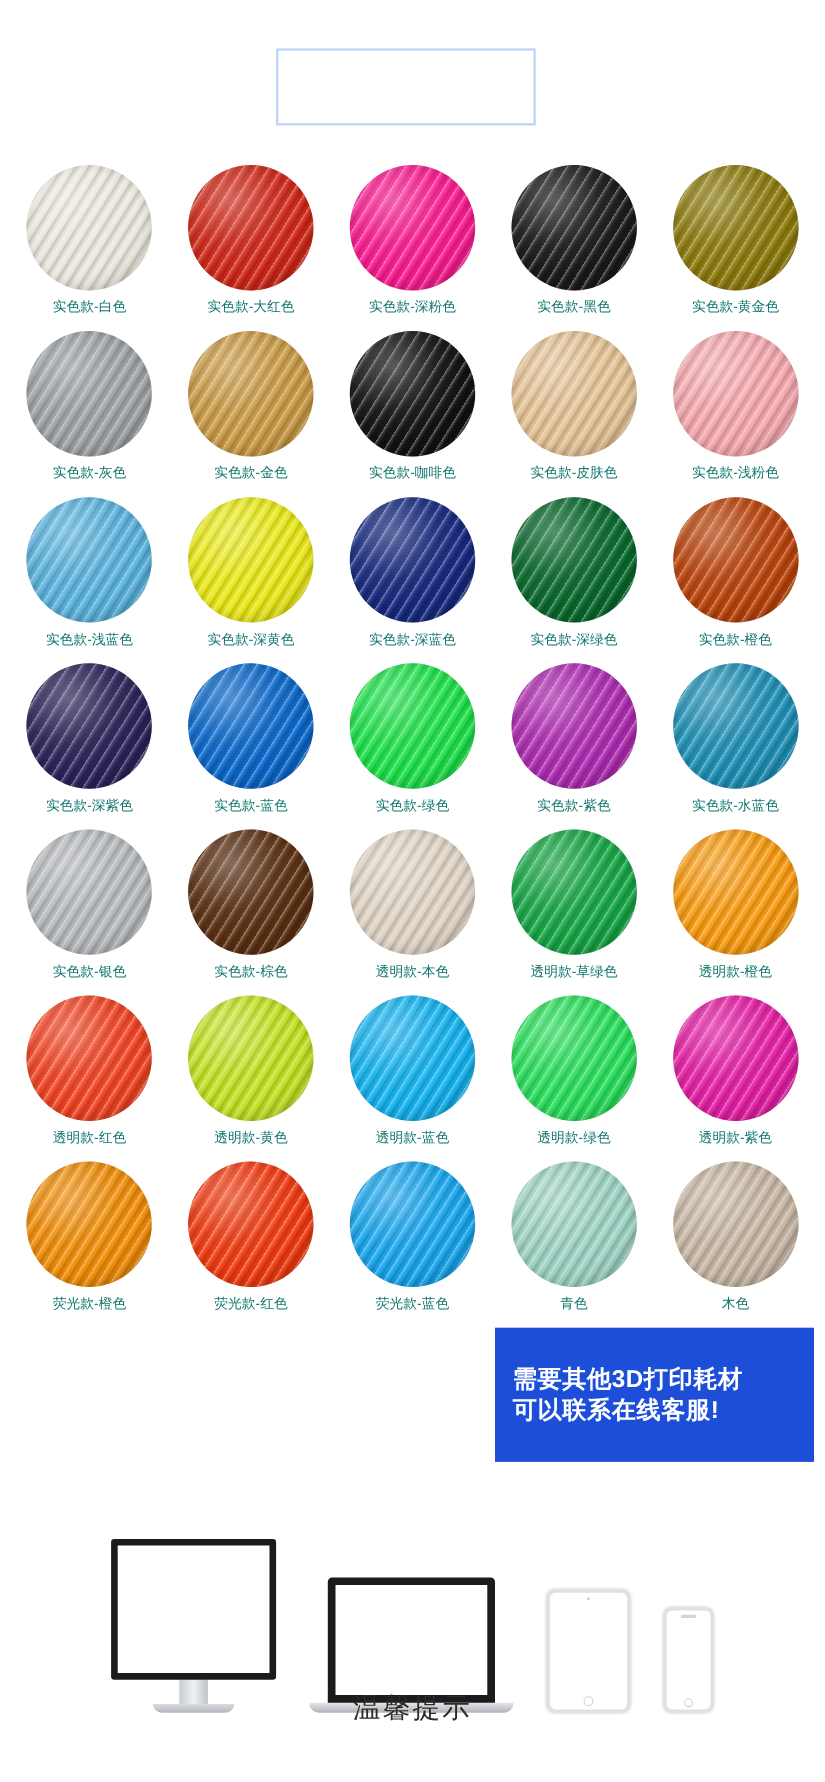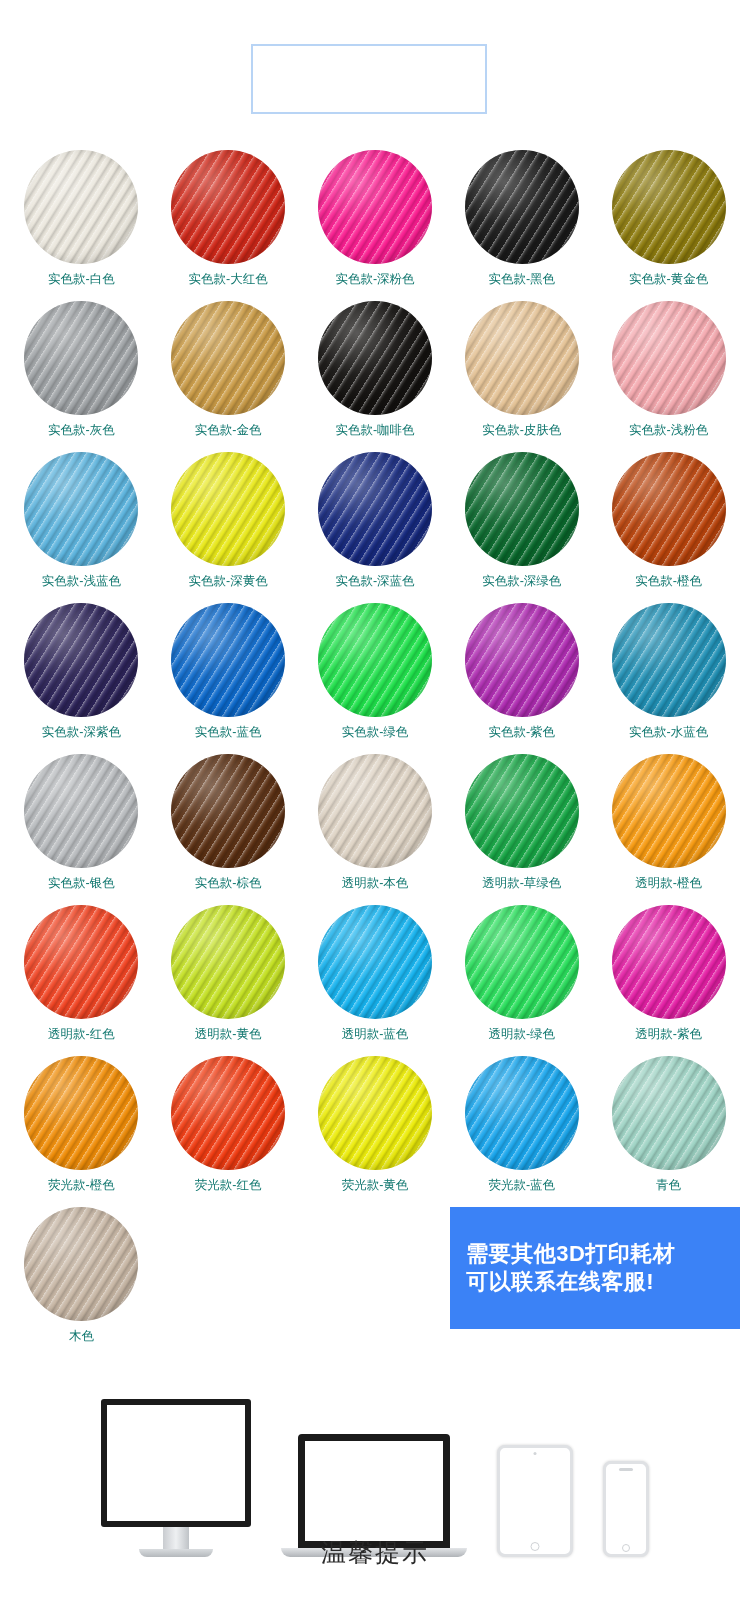--- a/index.html
+++ b/index.html
@@ -359,37 +359,33 @@
     </div>
     <div class="cell">
       <div class="swatch" style="background: rgb(239, 140, 7);"></div>
       <div class="swatch-label">荧光款-橙色</div>
     </div>
     <div class="cell">
       <div class="swatch" style="background: rgb(239, 58, 16);"></div>
       <div class="swatch-label">荧光款-红色</div>
     </div>
     <div class="cell">
-      <div class="swatch" style="background: rgb(236, 236, 10);"></div>
-      <div class="swatch-label">荧光款-黄色</div>
-    </div>
-    <div class="cell">
       <div class="swatch" style="background: rgb(24, 165, 236);"></div>
       <div class="swatch-label">荧光款-蓝色</div>
     </div>
     <div class="cell">
       <div class="swatch" style="background: rgb(158, 211, 196);"></div>
       <div class="swatch-label">青色</div>
     </div>
     <div class="cell">
       <div class="swatch" style="background: rgb(199, 182, 164);"></div>
       <div class="swatch-label">木色</div>
     </div>
     <div class="cta-cell">
-      <div class="cta-box" style="background: #3b82f6; color: rgb(255, 255, 255);">
+      <div class="cta-box" style="background: #1d4ed8; color: rgb(255, 255, 255);">
         <div class="cta-line">需要其他3D打印耗材</div>
         <div class="cta-line">可以联系在线客服!</div>
       </div>
     </div>
   </div>
 
 <div class="devices">
 
   <div class="device">
     <div class="monitor-screen">

